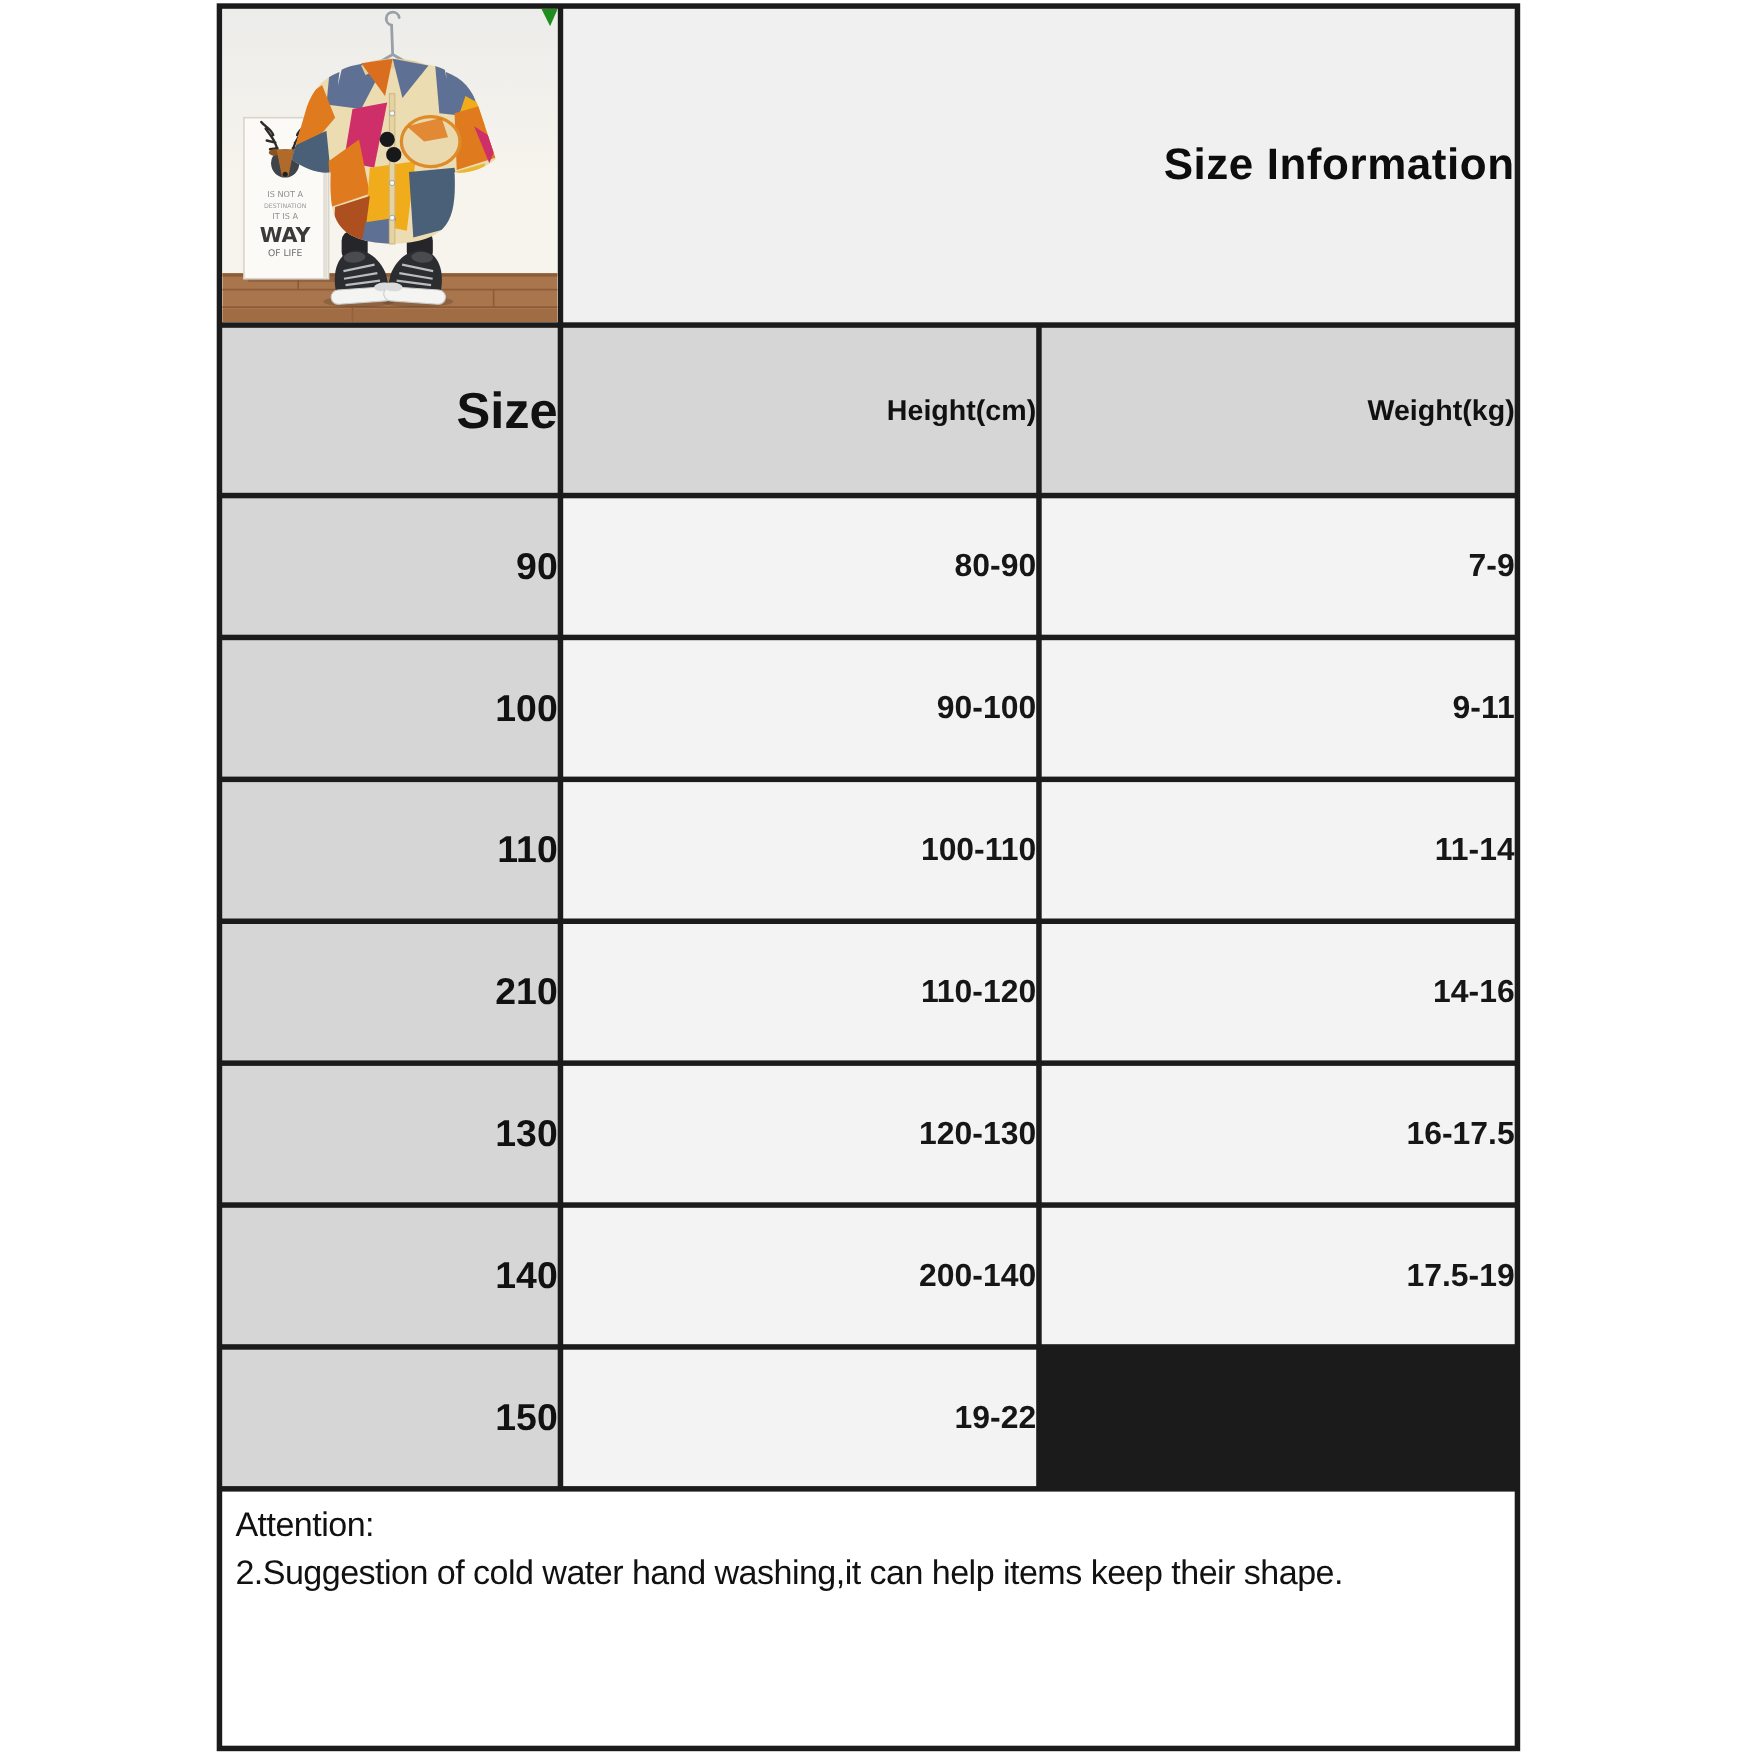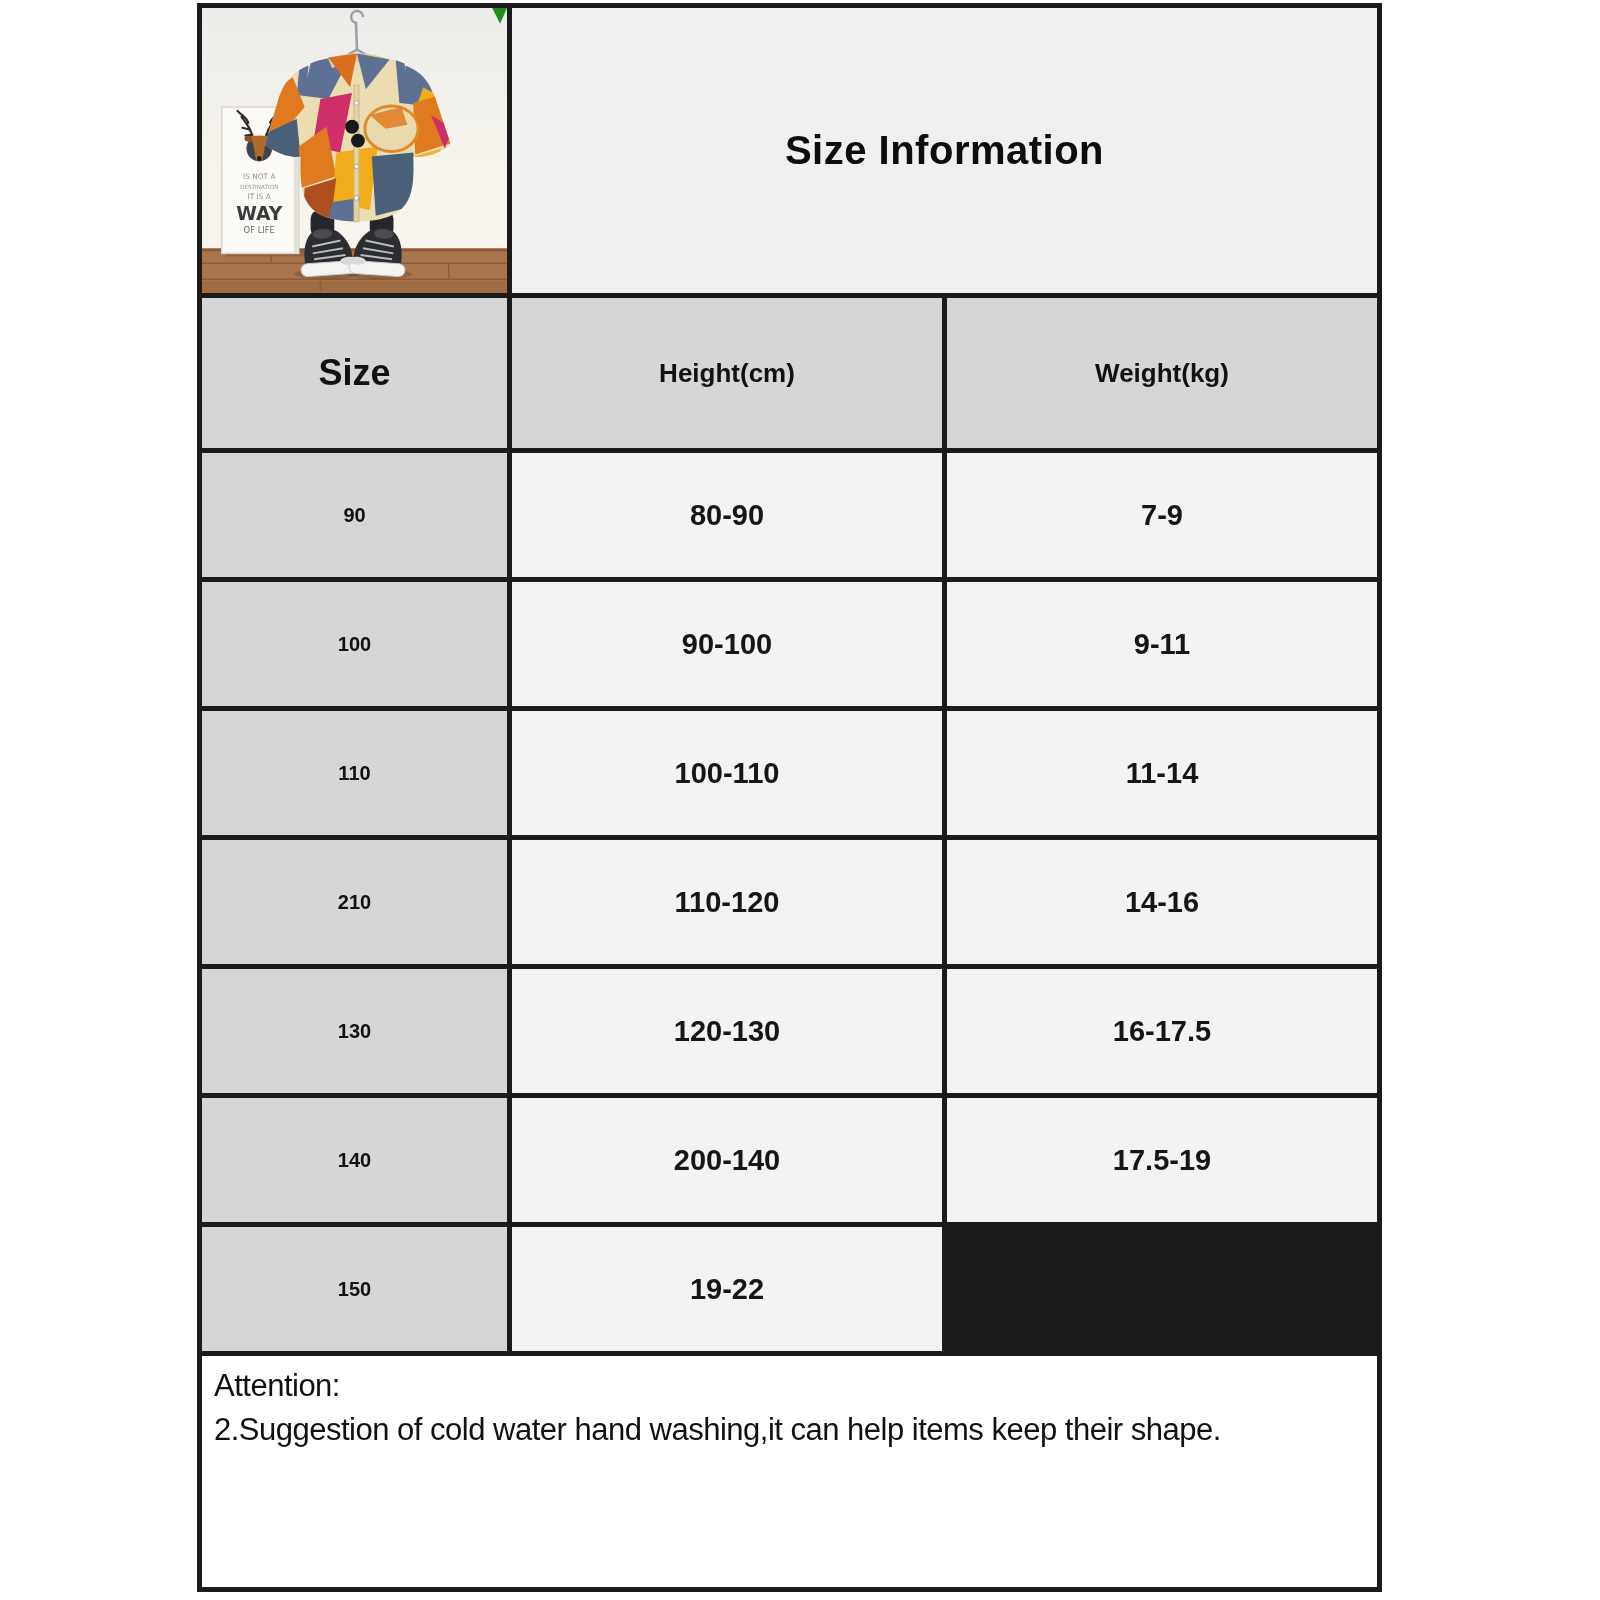--- a/index.html
+++ b/index.html
@@ -6,28 +6,28 @@
   .canvas{
     position:relative;width:1600px;height:1600px;background:#ffffff;overflow:hidden;
     font-family:"Liberation Sans", sans-serif;color:#141414;
   }
   .sheet{
     position:absolute;left:197px;top:3px;width:1185px;height:1589px;box-sizing:border-box;
     background:#1b1b1b;display:grid;padding:5px;gap:5px;
     grid-template-columns:305px 430px 430px;
     grid-template-rows:285px 150px repeat(7,124px) 231px;
   }
-  .cell{display:flex;align-items:center;justify-content:center;overflow:hidden;}
+  .cell{display:flex;align-items:center;justify-content:flex-end;overflow:hidden;}
   .photo{background:#f4f1ea;position:relative;padding:0;}
   .photo-svg{width:100%;height:100%;display:block;}
   .title{grid-column:2/4;background:#f0f0f0;}
   .title span{font-size:40px;font-weight:700;color:#0d0d0d;letter-spacing:0.5px;}
   .chead{background:#d6d6d6;font-weight:700;font-size:26px;color:#111;}
-  .chead.size-head{font-size:36px;}
-  .rlabel{background:#d6d6d6;font-weight:700;font-size:20px;color:#111;}
+  .chead.size-head{font-size:46px;}
+  .rlabel{background:#d6d6d6;font-weight:700;font-size:34px;color:#111;}
   .dcell{background:#f3f3f3;font-weight:700;font-size:29px;color:#161616;}
   .attention{
     grid-column:1/4;background:#ffffff;flex-direction:column;
     align-items:flex-start;justify-content:flex-start;
     padding:8px 33px 0 12px;box-sizing:border-box;
   }
   .att-head,.att-line{
     font-size:31px;line-height:44px;color:#111;font-weight:400;letter-spacing:-0.5px;
   }
   .sign-txt{font-family:"DejaVu Sans", sans-serif;}

